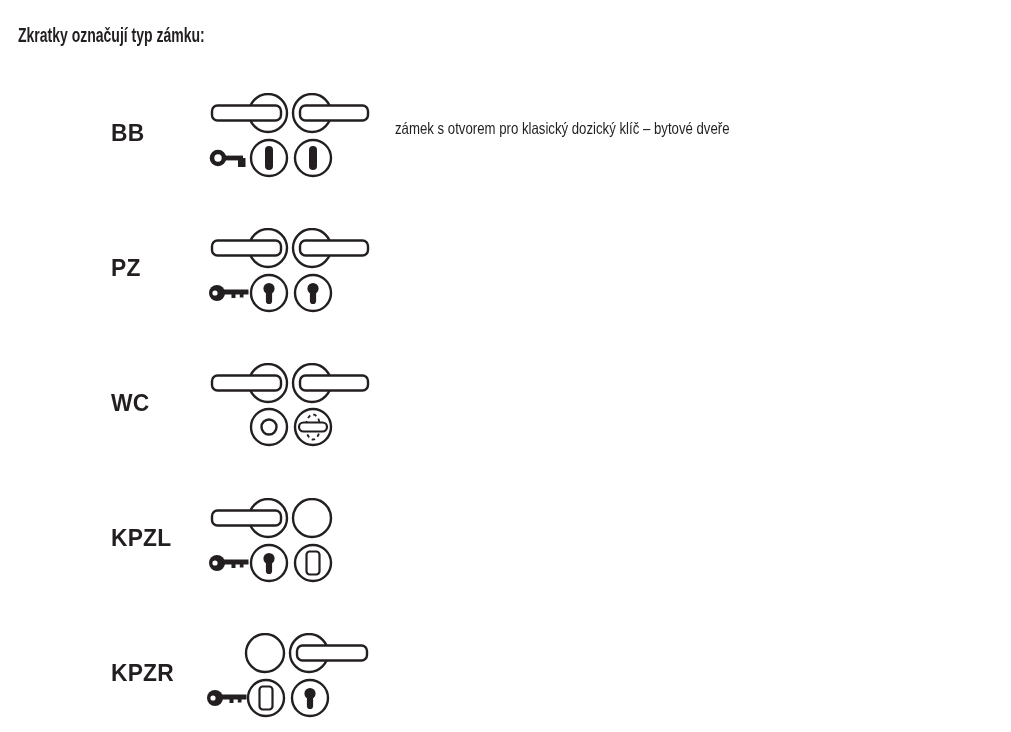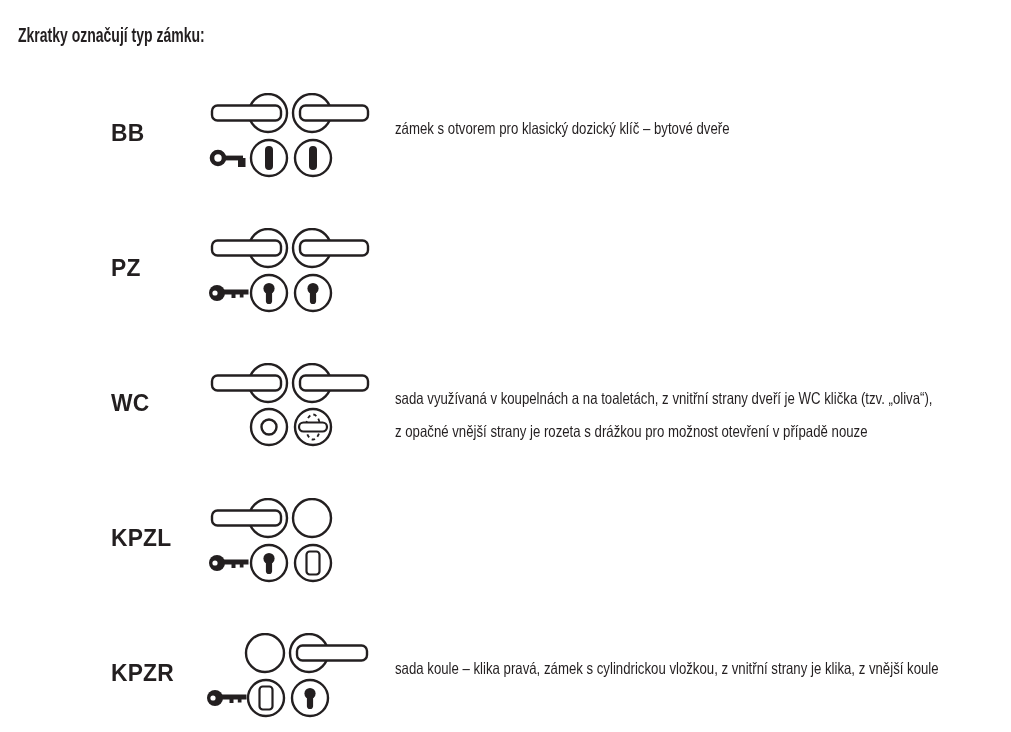--- a/index.html
+++ b/index.html
@@ -123,24 +123,20 @@
     <g>
       <circle class="s" cx="64" cy="64" r="18"></circle>
       <circle class="s" cx="64" cy="64" r="7.5"></circle>
     </g>
     <g>
       <circle class="s" cx="108" cy="64" r="18"></circle>
       <ellipse class="dash" cx="108" cy="64" rx="7" ry="12.5"></ellipse>
       <rect class="s2" x="94" y="59.5" width="28" height="9" rx="4.5"></rect>
     </g>
   </svg>
-  <div class="desc">
-    <div class="desc-line">sada využívaná v koupelnách a na toaletách, z vnitřní strany dveří je WC klička (tzv. „oliva“),</div>
-    <div class="desc-line">z opačné vnější strany je rozeta s drážkou pro možnost otevření v případě nouze</div>
-  </div>
 </div>
 
 <div class="row row-kpzl">
   <div class="code">KPZL</div>
   <svg class="icons" width="175" height="88" viewBox="0 0 175 88">
     <g>
       <circle class="s" cx="63" cy="20" r="19"></circle>
       <rect class="s" x="7" y="12.5" width="69" height="15" rx="5.5"></rect>
     </g>
     <g>
@@ -181,16 +177,13 @@
     <g>
       <circle class="s" cx="61" cy="65" r="18"></circle>
       <rect class="s2" x="54.5" y="53.5" width="13" height="23" rx="3.2"></rect>
     </g>
     <g>
       <circle class="s" cx="105" cy="65" r="18"></circle>
       <circle class="f" cx="105" cy="60.5" r="5.6"></circle>
       <path class="f" d="M101.9 62.5 h6.2 v10.5 a3.1 3.1 0 0 1 -6.2 0 Z"></path>
     </g>
   </svg>
-  <div class="desc">
-    <div class="desc-line">sada koule – klika pravá, zámek s cylindrickou vložkou, z vnitřní strany je klika, z vnější koule</div>
-  </div>
 </div>
 
 </body></html>

